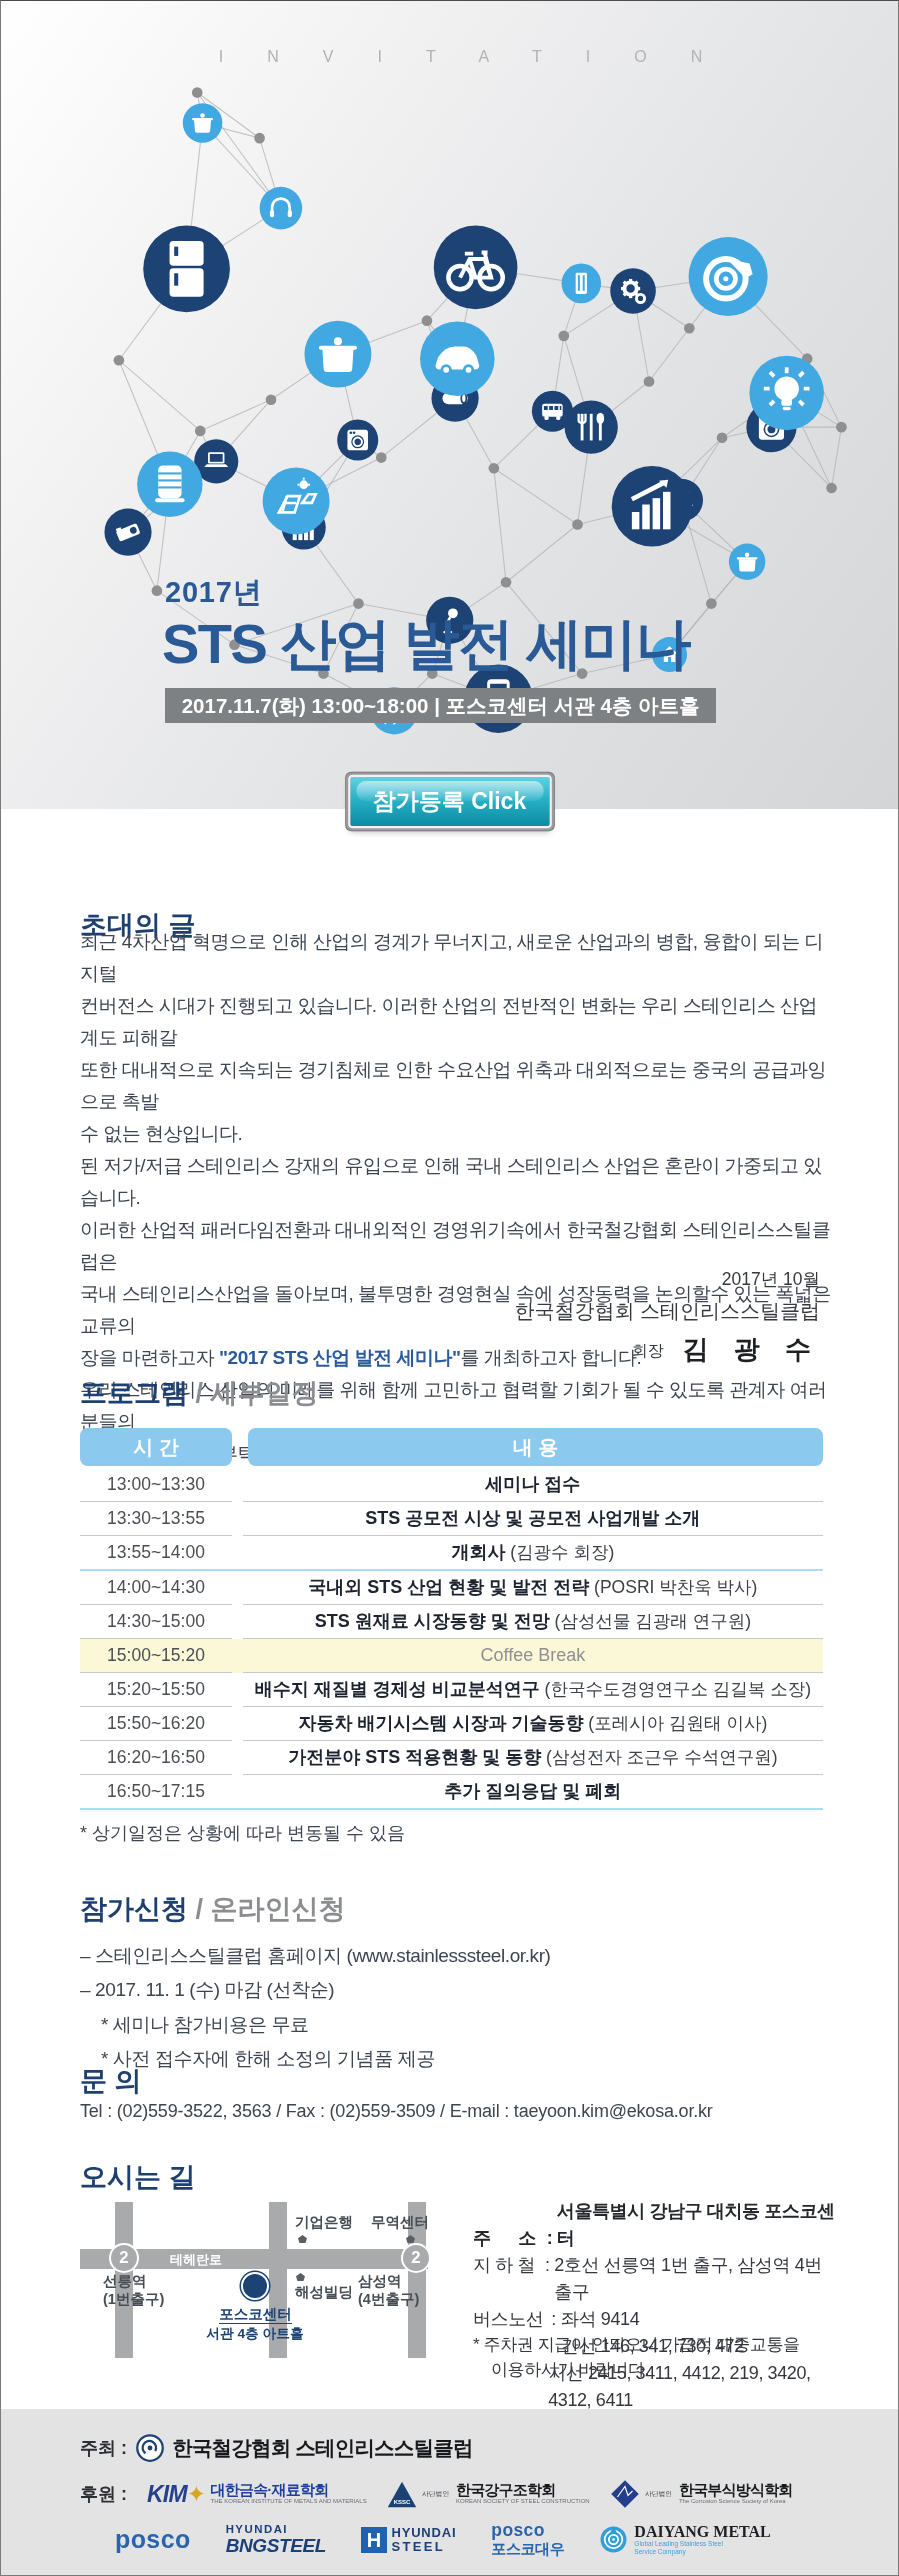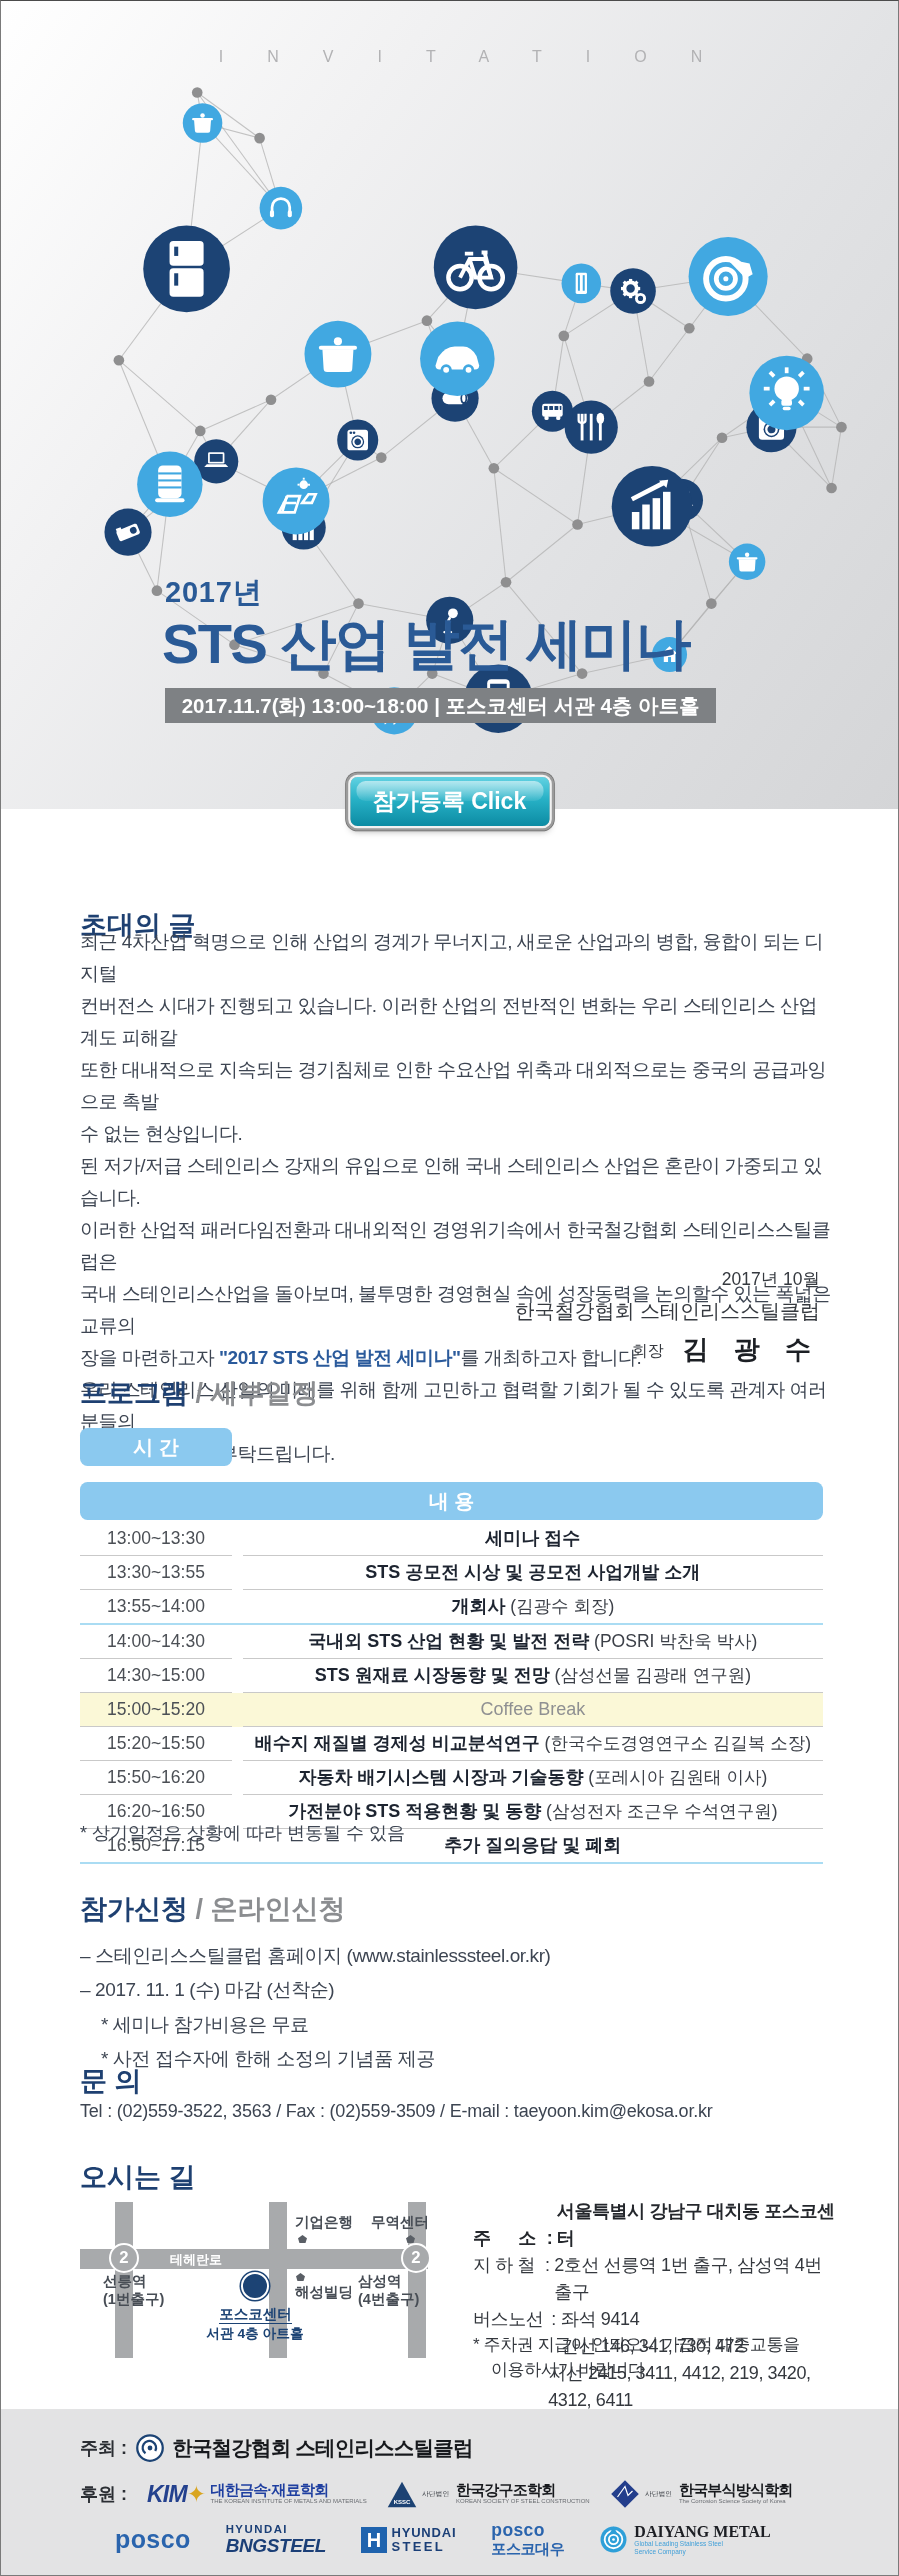--- a/index.html
+++ b/index.html
@@ -11,21 +11,21 @@
   .hero{position:absolute;left:0;top:0;width:899px;height:808px;
         background:linear-gradient(125deg,#ffffff 0%,#f1f1f2 30%,#e2e3e5 62%,#d4d5d7 100%);}
   .kicker{position:absolute;left:0;top:47px;width:100%;text-align:center;
           font-size:16px;color:#b2b2b4;letter-spacing:44px;padding-left:64px;box-sizing:border-box;font-weight:400;}
   #net{position:absolute;left:0;top:0;}
   .hero-year{position:absolute;left:164px;top:572px;font-size:29px;font-weight:bold;color:#2a5a96;letter-spacing:0.8px;}
   .hero-title{position:absolute;left:161px;top:606px;font-size:56px;font-weight:bold;color:#2a5a96;letter-spacing:-1.5px;white-space:nowrap;}
   .hero-datebar{position:absolute;left:164px;top:687px;height:35px;line-height:35px;background:#7e8184;
                 color:#ffffff;font-size:20.5px;font-weight:bold;padding:0 16.7px;white-space:nowrap;}
   .register-btn{position:absolute;left:50%;top:776px;transform:translateX(-50%);
-                width:199px;height:49px;border-radius:7px;cursor:pointer;
+                width:199px;height:49px;border-radius:2px;cursor:pointer;
                 background:linear-gradient(#62d2e2 0%,#27b1c6 45%,#0c8ba3 100%);
                 border:none;
                 box-shadow:0 0 0 2.3px #f2f2f2,0 0 0 4.6px #9b9b9b,0 0 0 5.3px #6e6e6e,0 4.6px 7.6px rgba(0,0,0,.35);
                 color:#fff;font-size:23px;font-weight:bold;font-family:inherit;position:absolute;}
   .register-btn::before{content:"";position:absolute;left:6px;right:6px;top:3.8px;height:20px;border-radius:9px;
                 background:linear-gradient(rgba(255,255,255,.55),rgba(255,255,255,.08));}
 
   
   .sec-h{position:absolute;left:79px;font-size:27px;font-weight:bold;color:#1e4071;white-space:nowrap;}
   .sec-h .sub{color:#8b8d90;}
@@ -34,21 +34,21 @@
   .inv-par{position:absolute;left:79px;top:925px;width:753px;font-size:19px;color:#3d4552;line-height:32px;letter-spacing:-0.5px;}
   .inv-line .hl{color:#2a5a9b;font-weight:bold;}
   .sign{position:absolute;right:78px;top:1266px;text-align:right;color:#35393f;}
   .sign .s-date{font-size:17.5px;margin-bottom:6.8px;}
   .sign .s-org{font-size:20px;margin-bottom:7.6px;}
   .sign .s-role{font-size:16px;margin-right:10.7px;vertical-align:2.3px;}
   .sign .s-name{font-size:26px;font-weight:bold;letter-spacing:9px;color:#1c1f24;margin-left:8px;}
 
   
   .ptable{position:absolute;left:79px;top:1427px;width:743px;}
-  .p-head{display:flex;gap:16px;margin-bottom:1.5px;flex-direction:column;}
+  .p-head{display:flex;gap:16px;margin-bottom:1.5px;}
   .p-head div{background:#8bc9ef;color:#fff;font-size:20px;font-weight:bold;height:38px;line-height:38px;
               text-align:center;border-radius:7.6px;}
   .p-head .ht{width:152px;}
   .p-head .hc{flex:1;}
   .p-row{display:flex;gap:10.7px;}
   .p-time,.p-content{height:33px;line-height:33px;text-align:center;border-bottom:0.8px solid #c9c9c9;}
   .p-time{width:152px;font-size:17.5px;color:#4b4f55;}
   .p-content{flex:1;font-size:17.5px;color:#3c4048;}
   .p-content b{color:#1d2430;font-size:18px;}
   .p-row.nl .p-time,.p-row.nl .p-content{border-bottom:none;}

